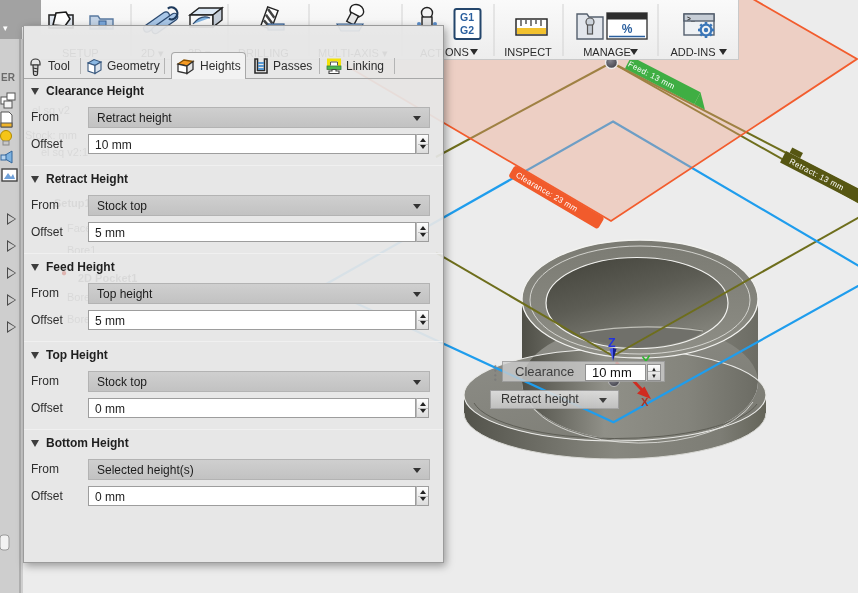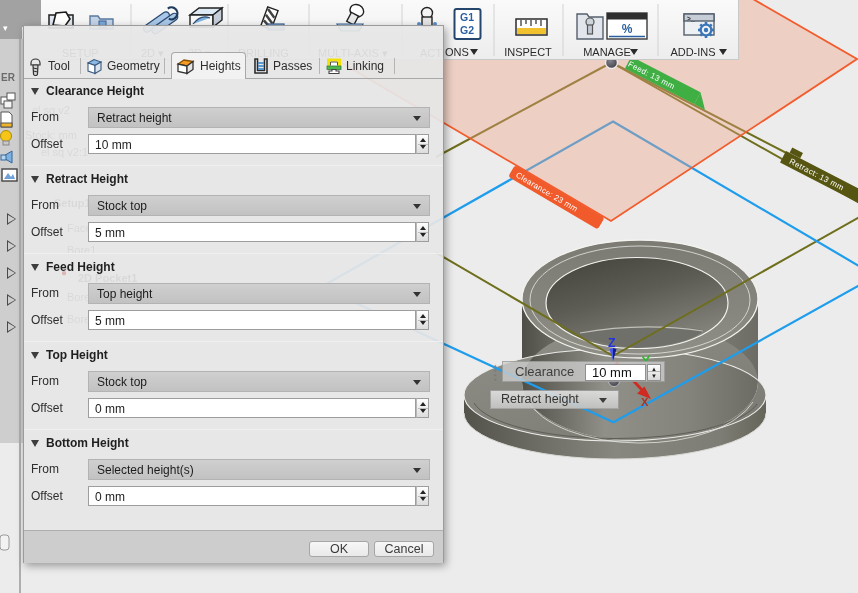--- a/index.html
+++ b/index.html
@@ -9,21 +9,21 @@
 #scene { position:absolute; left:0; top:0; }
 
 
 #toolbar { position:absolute; left:41px; top:0; width:698px; height:60px;
   background:linear-gradient(#fafafa,#ededed); border-bottom:1px solid #c9c9c9; border-right:1px solid #c9c9c9; z-index:20; }
 #topleftblock { position:absolute; left:0; top:0; width:41px; height:27px; background:#a2a2a2; z-index:21; }
 #topleftblock2 { position:absolute; left:0; top:27px; width:22px; height:12px; background:#a2a2a2; z-index:21; }
 #topleftblock2 .car { position:absolute; left:3px; top:-4px; color:#fff; font-size:9px; }
 
 
-#leftcol { position:absolute; left:0; top:39px; width:23px; height:404px; background:#cecece; z-index:19; }
+#leftcol { position:absolute; left:0; top:39px; width:23px; height:554px; background:#cecece; z-index:19; }
 .tri { position:absolute; width:0; height:0; border-left:9px solid #4a4a4a; border-top:6px solid transparent; border-bottom:6px solid transparent; left:7px; }
 .tri:after { content:""; position:absolute; left:-8px; top:-4.5px; width:0; height:0; border-left:7px solid #cecece; border-top:4.5px solid transparent; border-bottom:4.5px solid transparent; }
 
 
 #clearbar { position:absolute; left:502px; top:361px; width:163px; height:21px;
   background:rgba(206,206,206,0.78); border:1px solid rgba(130,130,130,0.55); z-index:10; }
 #clearbar .lab { position:absolute; left:12px; top:1.5px; font-size:13px; color:#3f3f3f; }
 #clearinput { position:absolute; left:82px; top:1.5px; width:61px; height:17px; background:#fff; border:1px solid #909090; font-size:13px; color:#111; padding-left:6px; line-height:15px; }
 #clearspin { position:absolute; left:144px; top:1.5px; width:14px; height:17px; border:1px solid #909090; background:linear-gradient(#fdfdfd,#d8d8d8); }
 .spinup, .spindn { position:absolute; left:0; width:100%; height:50%; font-size:6px; color:#222; text-align:center; line-height:8px; }
@@ -477,18 +477,14 @@
     <div class="flabel" style="top:462.5px;">Offset</div>
     <div class="inp" style="top:459.5px;">
           <div class="txt">0 mm</div>
         </div>
     <div class="spin" style="top:459.5px;">
           <div class="u"></div>
           <div class="mid"></div>
           <div class="d"></div>
         </div>
   </div>
-  <div id="dfooter">
-    <div class="btn" style="left:285px;">OK</div>
-    <div class="btn" style="left:350px;">Cancel</div>
-  </div>
 </div>
 </div>
 
 </body></html>

